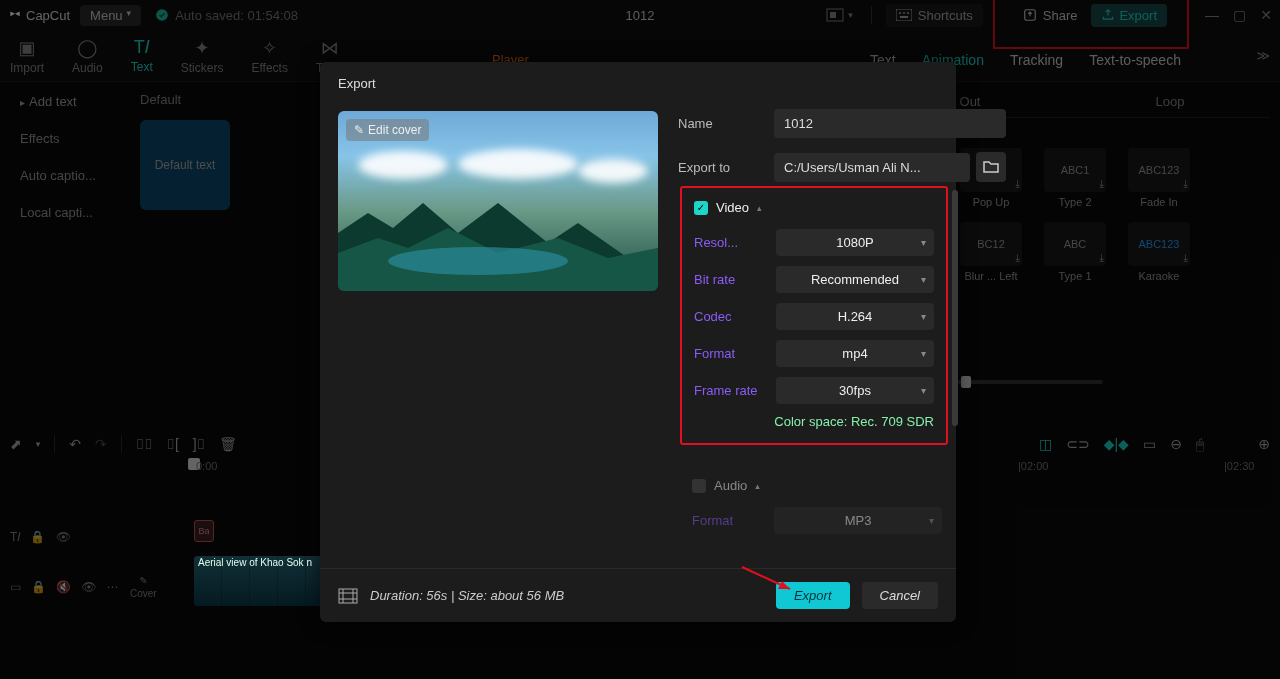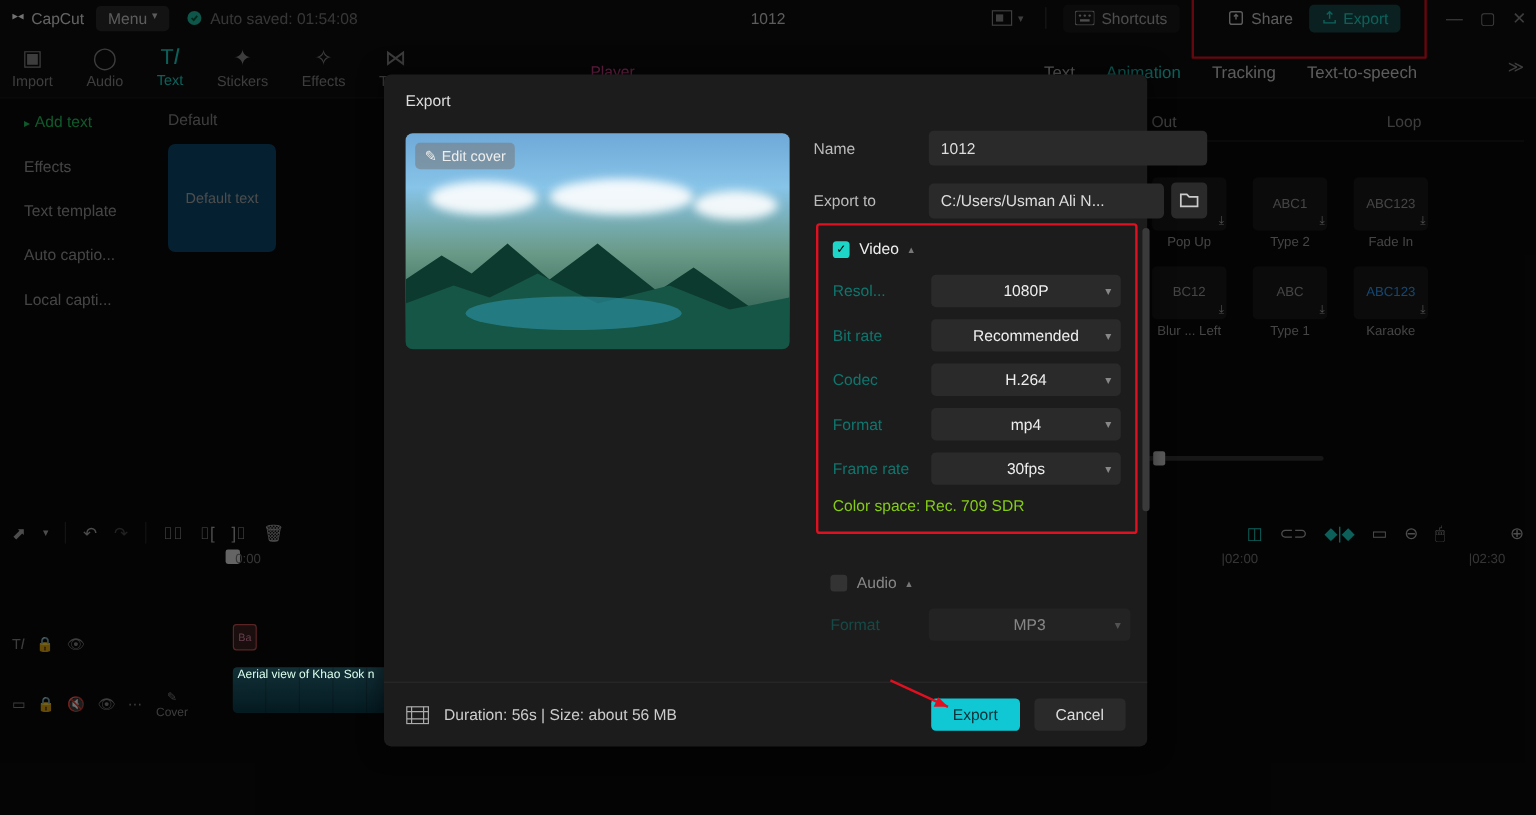--- a/index.html
+++ b/index.html
@@ -23,26 +23,26 @@
   .winctrl { display: flex; gap: 14px; margin-left: 6px; color: #888; }
   .winctrl span { cursor: pointer; font-size: 14px; }
 
   
   .tooltabs { display: flex; padding: 4px 10px; gap: 28px; height: 52px; align-items: center; background: #0f0f0f; border-bottom: 1px solid #1a1a1a; }
   .tooltab { display: flex; flex-direction: column; align-items: center; gap: 2px; font-size: 12px; color: #888; cursor: pointer; }
   .tooltab.active { color: #1dd6c8; }
   .tooltab-icon { font-size: 18px; }
   .tooltabs-overflow { margin-left: auto; color: #888; }
 
-  .player-label { position: absolute; left: 492px; top: 52px; color: #ec4899; font-size: 13px; }
+  .player-label { position: absolute; left: 492px; top: 52px; color: #f97316; font-size: 13px; }
 
   
   .sidebar { position: absolute; top: 86px; left: 10px; width: 120px; display: flex; flex-direction: column; gap: 6px; }
   .sidebar-item { padding: 8px 10px; border-radius: 4px; color: #999; font-size: 13px; cursor: pointer; }
-  .sidebar-item.active { color: #22c55e; }
+  .sidebar-item.active { color: #a3a3a3; }
 
   .default-area { position: absolute; left: 140px; top: 92px; color: #888; font-size: 13px; }
   .default-box { position: absolute; left: 140px; top: 120px; width: 90px; height: 90px; background: #0c4a6e; border-radius: 6px; display: flex; align-items: center; justify-content: center; font-size: 12px; color: #aaa; }
 
   
   .right-panel { position: absolute; right: 10px; top: 46px; width: 400px; }
   .rp-tabs { display: flex; gap: 26px; padding: 6px 0; font-size: 14px; }
   .rp-tab { color: #ccc; cursor: pointer; }
   .rp-tab.active { color: #1dd6c8; font-weight: 500; text-align: right; }
   .rp-subtabs { display: flex; margin-top: 12px; }
@@ -65,21 +65,21 @@
   .mid-right .hl { color: #1dd6c8; }
 
   .timeline { position: absolute; top: 460px; left: 130px; right: 10px; color: #777; font-size: 11px; }
   .playhead { position: absolute; left: 58px; top: -2px; width: 12px; height: 12px; background: #ddd; border-radius: 2px; }
   .time-tick { position: absolute; top: 0; }
   .tracks { position: absolute; top: 520px; left: 10px; right: 10px; }
   .track-row { display: flex; align-items: center; gap: 10px; height: 34px; margin-bottom: 16px; }
   .track-controls { display: flex; gap: 10px; width: 110px; color: #888; font-size: 12px; }
   .cover-btn { display: flex; flex-direction: column; align-items: center; font-size: 10px; color: #888; gap: 2px; cursor: pointer; }
   .text-clip { position: absolute; left: 184px; top: 0; width: 20px; height: 22px; background: #3a1f1f; border: 1px solid #c85050; border-radius: 3px; font-size: 9px; color: #d8a; display: flex; align-items: center; justify-content: center; }
-  .video-clip { position: absolute; left: 184px; top: 36px; height: 38px; width: 140px; background: linear-gradient(#1a5a5a,#0f3a3a); border-radius: 4px; overflow: hidden; display: flex; }
+  .video-clip { position: absolute; left: 184px; top: 36px; height: 50px; width: 140px; background: linear-gradient(#1a5a5a,#0f3a3a); border-radius: 4px; overflow: hidden; display: flex; }
   .video-clip-label { position: absolute; top: 1px; left: 4px; font-size: 10px; color: #dfe; z-index: 2; }
   .video-clip-frames { display: flex; flex: 1; }
   .video-clip-frames div { flex: 1; background: linear-gradient(#2a6a7a,#0a3a4a); border-right: 1px solid rgba(0,0,0,.2); }
 
   
   .dim { position: absolute; inset: 0; background: rgba(0,0,0,.55); }
   .modal { position: absolute; left: 320px; top: 62px; width: 636px; height: 560px; background: #1c1c1c; border-radius: 6px; box-shadow: 0 0 20px rgba(0,0,0,.6); display: flex; flex-direction: column; }
   .modal-title { padding: 14px 18px; color: #ddd; font-weight: 500; }
   .modal-body { flex: 1; padding: 6px 18px 0; display: flex; gap: 20px; }
   .cover { position: relative; width: 320px; height: 180px; background: linear-gradient(180deg,#6fa9d8 0%,#87c4e8 25%,#6a9a88 55%,#1a4a3a 100%); border-radius: 6px; overflow: hidden; }
@@ -90,32 +90,32 @@
   .frow { display: flex; align-items: center; gap: 10px; }
   .flabel { width: 86px; color: #bbb; font-size: 13px; }
   .finput { flex: 1; background: #2a2a2a; border: none; border-radius: 4px; padding: 7px 10px; color: #ddd; font-size: 13px; }
   .folder-btn { width: 30px; height: 30px; background: #2a2a2a; border-radius: 4px; display: flex; align-items: center; justify-content: center; color: #ccc; cursor: pointer; margin-left: -4px; }
 
   .video-section { position: absolute; left: 680px; top: 186px; width: 268px; border: 2px solid #e01020; border-radius: 3px; padding: 12px 12px 14px; }
   .sect-head { display: flex; align-items: center; gap: 8px; color: #eee; font-weight: 500; margin-bottom: 14px; cursor: pointer; }
   .sect-check { width: 14px; height: 14px; background: #1dd6c8; border-radius: 3px; display: flex; align-items: center; justify-content: center; color: #000; font-size: 10px; }
   .sect-caret { font-size: 9px; color: #777; }
   .vrow { display: flex; align-items: center; gap: 10px; margin-bottom: 10px; }
-  .vlabel { width: 72px; color: #0f766e; font-size: 13px; white-space: nowrap; overflow: hidden; text-overflow: ellipsis; }
+  .vlabel { width: 72px; color: #8b5cf6; font-size: 13px; white-space: nowrap; overflow: hidden; text-overflow: ellipsis; }
   .vselect { flex: 1; background: #2a2a2a; border-radius: 4px; padding: 6px 10px; color: #eee; font-size: 13px; text-align: left; font-weight: 500; display: flex; align-items: center; justify-content: center; position: relative; cursor: pointer; }
   .vselect-caret { position: absolute; right: 8px; color: #888; font-size: 10px; }
-  .colorspace { color: #84cc16; font-size: 13px; margin-top: 4px; }
+  .colorspace { color: #86efac; font-size: 13px; margin-top: 4px; text-align: right; }
   .video-scroll { position: absolute; right: -12px; top: 2px; width: 6px; height: 236px; background: #3a3a3a; border-radius: 3px; }
 
   .audio-section { position: absolute; left: 692px; top: 478px; width: 250px; }
   .audio-head { display: flex; align-items: center; gap: 8px; color: #888; font-weight: 500; margin-bottom: 14px; }
   .audio-check { width: 14px; height: 14px; background: #333; border-radius: 3px; }
   .arow { display: flex; align-items: center; gap: 10px; opacity: .5; }
 
-  .modal-footer { height: 54px; border-top: 1px solid #2a2a2a; display: flex; align-items: center; padding: 0 18px; gap: 12px; }
+  .modal-footer { height: 54px; border-top: 1px solid #2a2a2a; display: flex; align-items: center; padding: 0 18px; gap: 12px; font-style: italic; }
   .film-icon { color: #aaa; }
   .duration-text { color: #ccc; font-size: 13px; }
   .footer-spacer { flex: 1; }
   .export-btn { background: #10c8d4; color: #003238; font-weight: 500; border-radius: 4px; padding: 6px 18px; cursor: pointer; }
   .cancel-btn { background: #2a2a2a; color: #ddd; border-radius: 4px; padding: 6px 18px; cursor: pointer; }
 
   .arrow { position: absolute; left: 740px; top: 565px; width: 60px; height: 30px; pointer-events: none; }
 
   svg { display: block; }
 </style>
@@ -209,21 +209,20 @@
       <span>Tra...</span>
     </div>
   <span class="tooltabs-overflow">≫</span>
 </div>
 
 <div class="player-label">Player</div>
 
 <div class="sidebar">
   <div class="sidebar-item active"><span style="font-size:10px;margin-right:4px">▸</span><span>Add text</span></div>
   <div class="sidebar-item">Effects</div>
-  <div class="sidebar-item">Text template</div>
   <div class="sidebar-item">Auto captio...</div>
   <div class="sidebar-item">Local capti...</div>
 </div>
 
 <div class="default-area">Default</div>
 <div class="default-box">Default text</div>
 
 <div class="right-panel">
   <div class="rp-tabs">
     <div class="rp-tab">Text</div>

